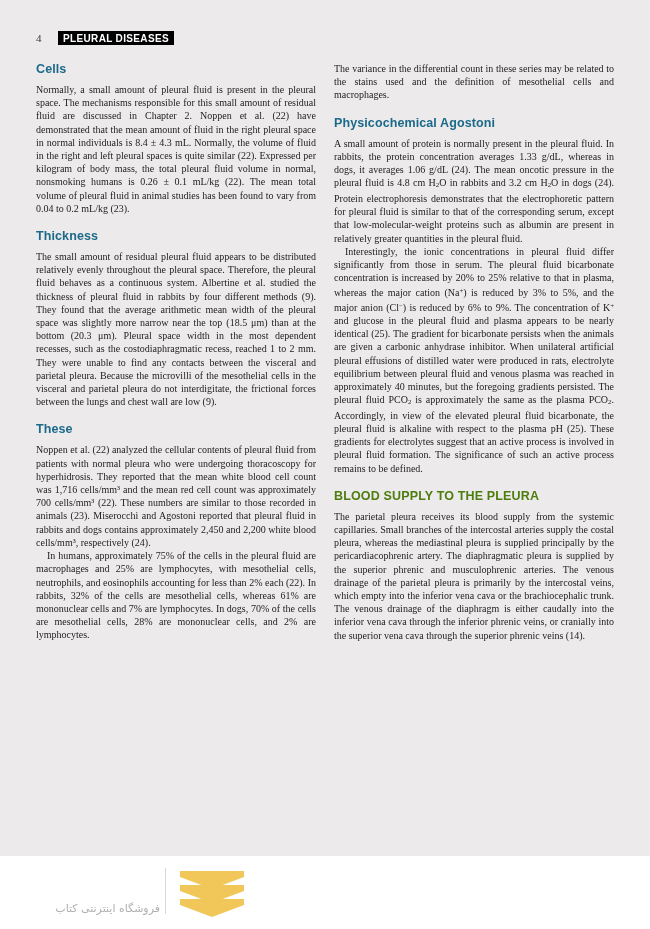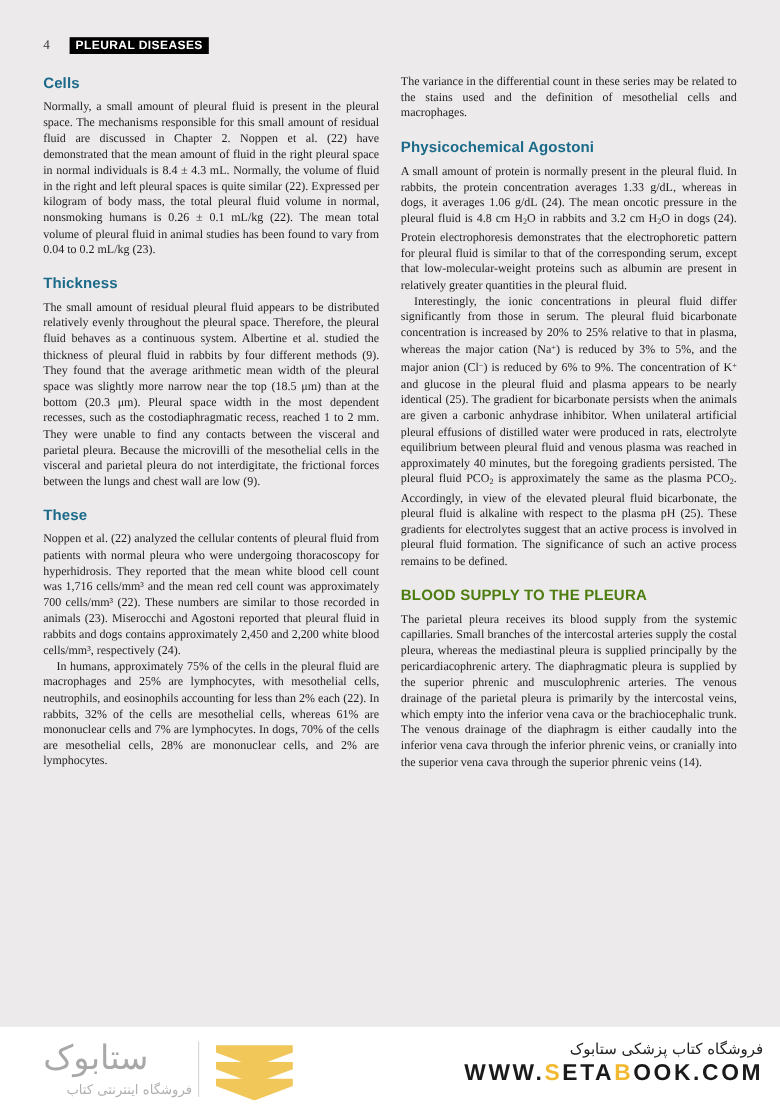--- a/index.html
+++ b/index.html
@@ -237,33 +237,28 @@
 
         </div>
       </div>
     </div>
   </div>
 
   <div class="footer">
 
     <div class="footer-left">
       <div class="logo-wrap">
-        <div class="logo-word">ستابوک</div>
         <div class="logo-sub">فروشگاه اینترنتی کتاب</div>
         <div class="logo-divider"></div>
         <div class="logo-chevrons">
           <svg width="72" height="48" viewBox="0 0 72 48" aria-hidden="true">
             <path d="M4 2 L36 2 L68 2 L68 8 L36 20 L4 8 Z" fill="#f2c75a"></path>
             <path d="M4 16 L68 16 L68 22 L36 34 L4 22 Z" fill="#f2c75a"></path>
             <path d="M4 30 L68 30 L68 36 L36 48 L4 36 Z" fill="#f2c75a"></path>
           </svg>
         </div>
       </div>
     </div>
 
-    <div class="footer-right">
-      <div class="fa-line">فروشگاه کتاب پزشکی ستابوک</div>
-      <div class="url-line"><span>WWW.</span><span class="gold">S</span><span>ETA</span><span class="gold">B</span><span>OOK.COM</span></div>
-    </div>
 
   </div>
 
 </div>
 
 </body></html>

